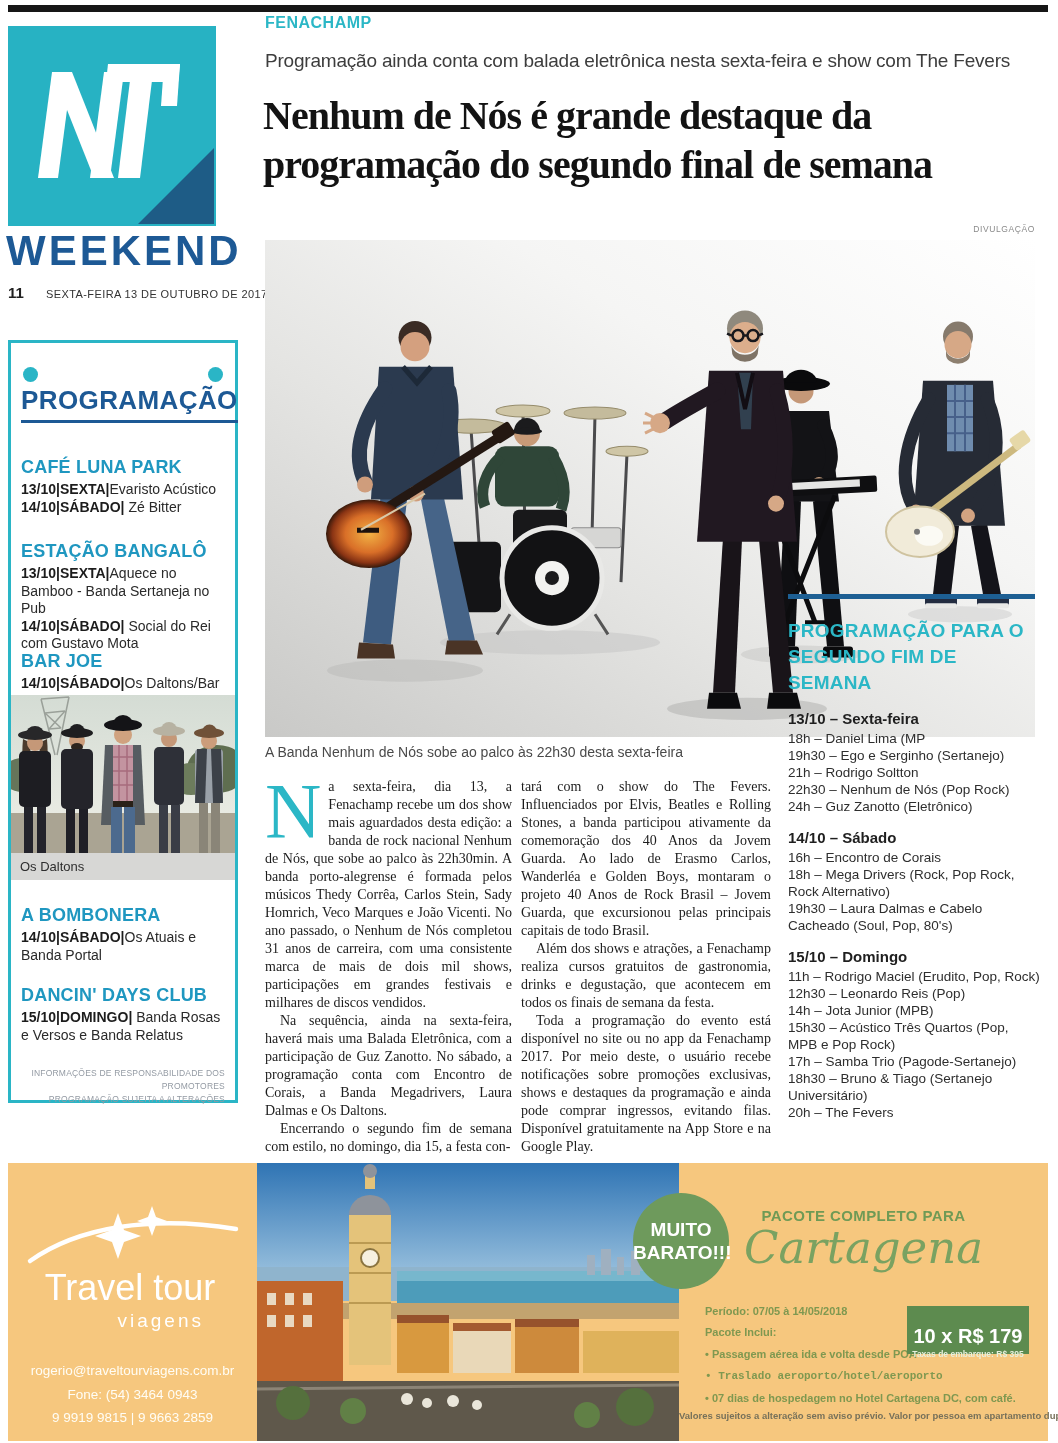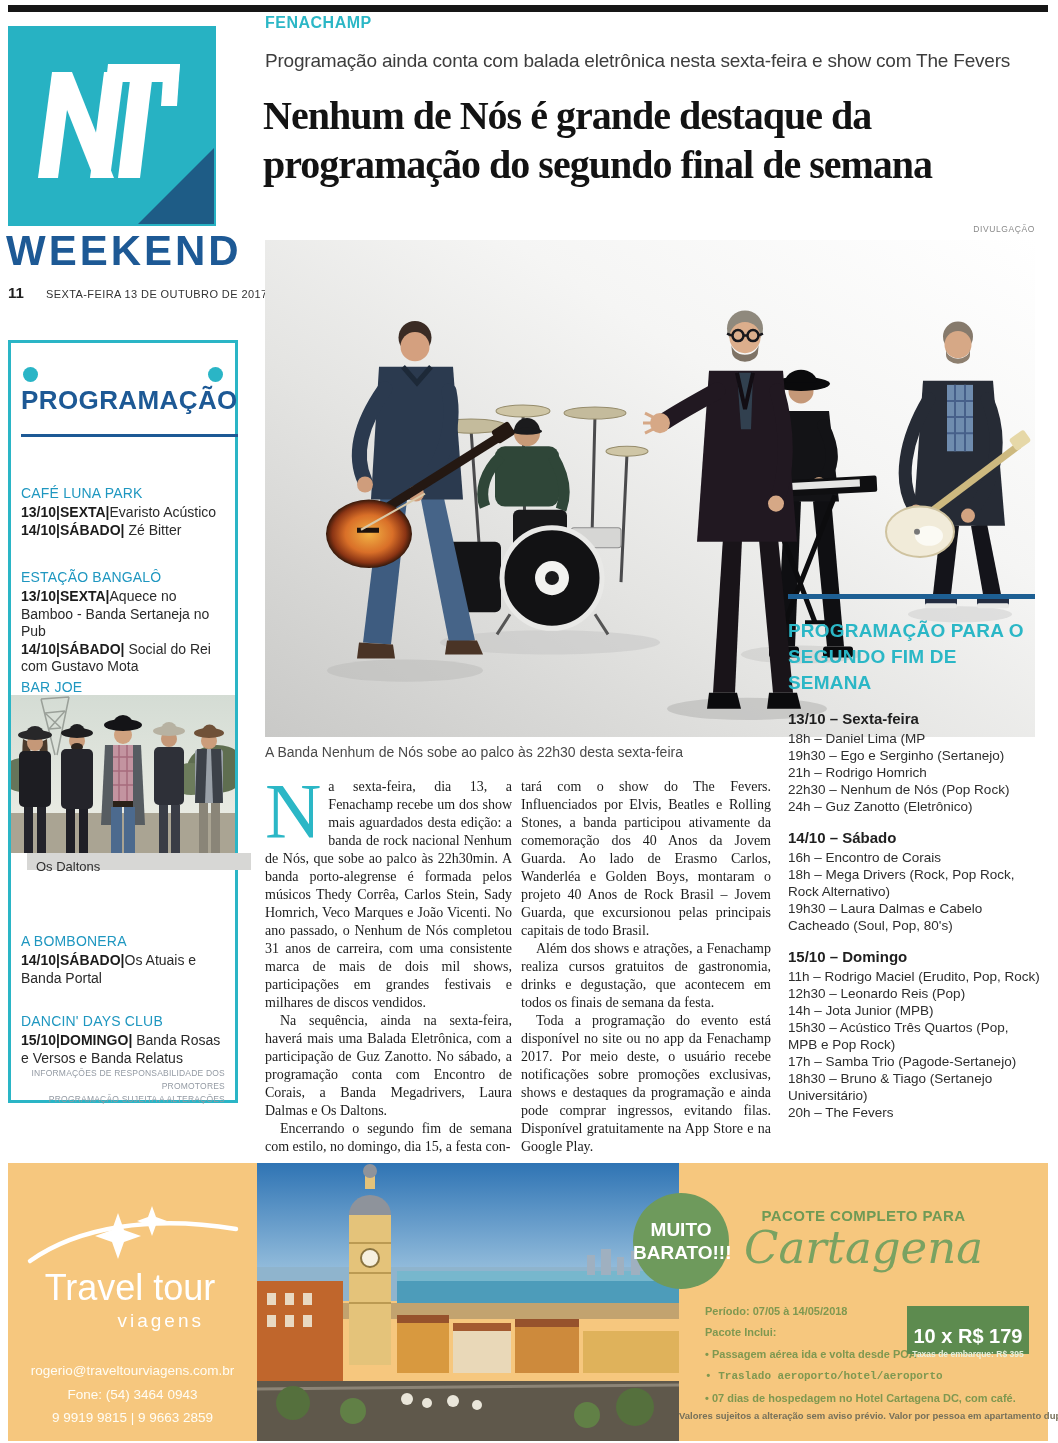--- a/index.html
+++ b/index.html
@@ -44,29 +44,29 @@
   .sched-day-h{font-size:15px;font-weight:700;color:#1f1f1f;line-height:19px;margin-bottom:2px;}
   .sched-item{font-size:13.5px;color:#2e2e2e;line-height:17px;}
 
   
   .sidebar{left:8px;top:340px;width:230px;height:763px;border:3px solid #2ab5c6;
            background:#fff;box-sizing:border-box;}
   .sidebar > *{position:absolute;}
   .dot{width:15px;height:15px;border-radius:50%;background:#2ab5c6;top:24px;}
   .dot-l{left:12px;} .dot-r{right:12px;}
   .sb-title{left:10px;top:42px;font-size:26px;font-weight:800;color:#1d5995;letter-spacing:.4px;
-            border-bottom:3px solid #1d5995;padding-bottom:18px;}
+            border-bottom:3px solid #1d5995;padding-bottom:4px;}
   .venue{width:206px;}
-  .v-name{font-size:14px;font-weight:400;color:#1f97c0;margin-bottom:3px;letter-spacing:.2px;margin-top:28px;}
+  .v-name{font-size:18px;font-weight:700;color:#1f97c0;margin-bottom:3px;letter-spacing:.2px;}
   .v-line{font-size:14px;color:#2a2a2a;line-height:17.5px;}
   .v-line b{font-weight:700;color:#1c1c1c;}
   .v0{left:10px;top:114px;} .v1{left:10px;top:198px;} .v2{left:10px;top:308px;}
   .daltons-photo{left:0;top:352px;width:224px;height:158px;}
   .daltons-photo svg{display:block;width:100%;height:100%;}
-  .daltons-caption{left:16px;top:510px;width:224px;height:17px;background:#d7d7d5;font-size:13px;
+  .daltons-caption{left:0;top:510px;width:224px;height:27px;background:#d7d7d5;font-size:13px;
                    color:#2e2e2e;line-height:27px;padding-left:9px;box-sizing:border-box;}
   .v3{left:10px;top:562px;} .v4{left:10px;top:642px;}
   .sb-disclaimer{left:0;right:10px;top:724px;text-align:right;font-size:8.5px;line-height:13px;
                  color:#939aa3;letter-spacing:.2px;}
 
   
   .ad{left:8px;top:1163px;width:1040px;height:278px;background:#f6c77e;}
   .ad *{box-sizing:border-box;}
   .ad-left{position:absolute;left:0;top:0;width:249px;height:278px;}
   .tt-logo{position:absolute;left:14px;top:38px;width:220px;height:135px;}
@@ -266,21 +266,21 @@
   <div class="sched-rule"></div>
   <div class="sched">
     <div class="sched-title">
       <div>PROGRAMAÇÃO PARA O</div>
       <div>SEGUNDO FIM DE SEMANA</div>
     </div>
     <div class="sched-day">
       <div class="sched-day-h">13/10 – Sexta-feira</div>
       <div class="sched-item">18h – Daniel Lima (MP</div>
       <div class="sched-item">19h30 – Ego e Serginho (Sertanejo)</div>
-      <div class="sched-item">21h – Rodrigo Homrich</div>
+      <div class="sched-item">21h – Rodrigo Soltton</div>
       <div class="sched-item">22h30 – Nenhum de Nós (Pop Rock)</div>
       <div class="sched-item">24h – Guz Zanotto (Eletrônico)</div>
     </div>
     <div class="sched-day">
       <div class="sched-day-h">14/10 – Sábado</div>
       <div class="sched-item">16h – Encontro de Corais</div>
       <div class="sched-item">18h – Mega Drivers (Rock, Pop Rock, Rock Alternativo)</div>
       <div class="sched-item">19h30 – Laura Dalmas e Cabelo Cacheado (Soul, Pop, 80's)</div>
     </div>
     <div class="sched-day">

